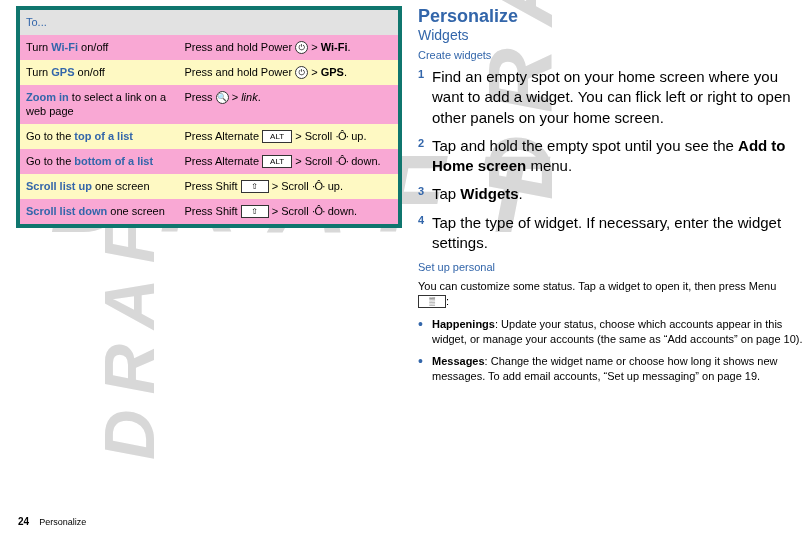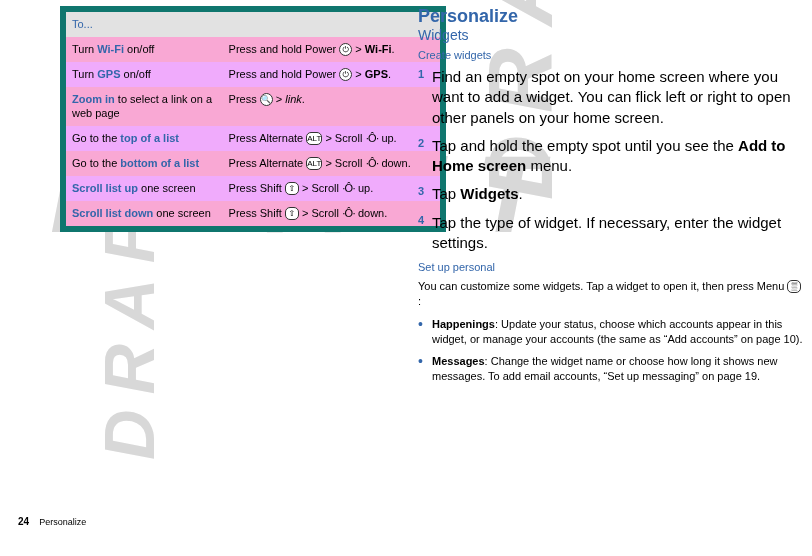--- a/index.html
+++ b/index.html
@@ -35,46 +35,45 @@
     height: 510px;
   }
   .col {
     width: 390px;
     padding: 0 8px;
   }
   
   table.shortcuts {
     border-collapse: collapse;
     width: 100%;
-    border: 6px solid #0f766e;
-    margin-left: 44px;
+    border: 4px solid #0f766e;
   }
   table.shortcuts td, table.shortcuts th {
     padding: 5px 6px;
     vertical-align: top;
     font-size: 11px;
     line-height: 1.35;
   }
   table.shortcuts thead th {
     background: #e2e2e2;
     color: #3366aa;
     font-weight: normal;
     font-size: 11px;
     text-align: left;
   }
-  tr.odd td { background: #f0abfc; }
+  tr.odd td { background: #fef9c3; }
   tr.even td { background: #f9a8d4; }
   td.colA { width: 42%; }
   .hl { color: #3366aa; }
   .bold { font-weight: bold; }
   .keycap {
     display: inline-block;
     border: 1px solid #333;
-    border-radius: 5px;
-    padding: 0 0;
+    border-radius: 0;
+    padding: 0 7px;
     font-size: 8px;
     line-height: 11px;
     height: 11px;
     min-width: 12px;
     text-align: center;
     vertical-align: 1px;
     background: #fff;
   }
   .keycap.circle {
     border-radius: 50%;
@@ -184,21 +183,21 @@
         </li>
         <li>
           <span class="num">4</span>
           <span class="txt">Tap the type of widget. If necessary, enter the widget settings.</span>
         </li>
       </ol>
 
     <h3 class="subsub">Set up personal</h3>
 
     <p class="para">
-      <span>You can customize some widgets. Tap a widget to open it, then press Menu </span><span class="keycap">▒</span><span>:</span>
+      <span>You can customize some status. Tap a widget to open it, then press Menu </span><span class="keycap">▒</span><span>:</span>
     </p>
 
     <ul class="bulist" id="bullet-list">
         <li>
           <span class="dot">•</span>
           <span class="txt"><span class="bold">Happenings</span>: Update your status, choose which accounts appear in this widget, or manage your accounts (the same as “Add accounts” on page 10).</span>
         </li>
         <li>
           <span class="dot">•</span>
           <span class="txt"><span class="bold">Messages</span>: Change the widget name or choose how long it shows new messages. To add email accounts, “Set up messaging” on page 19.</span>

